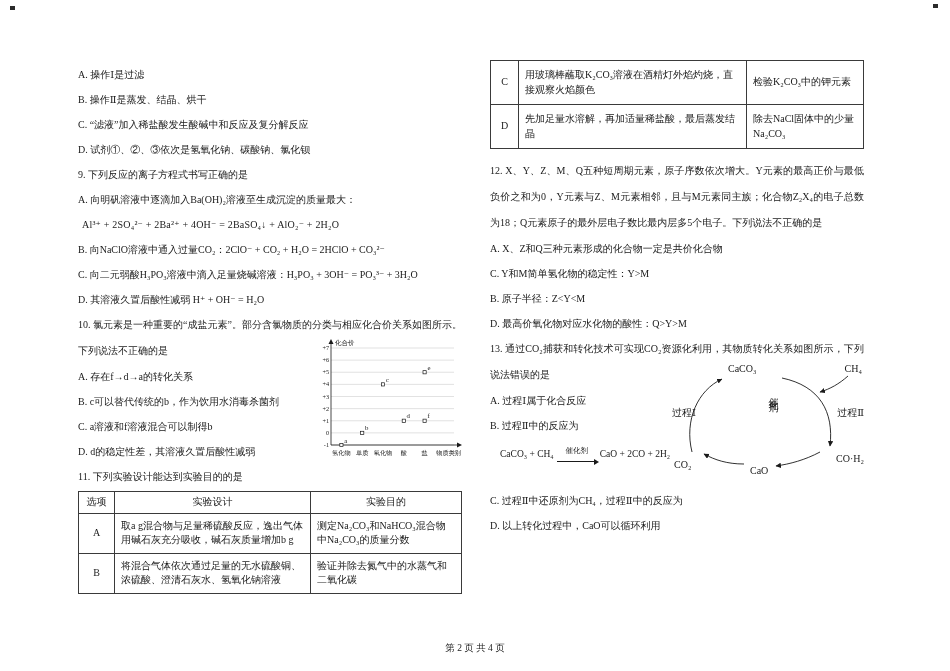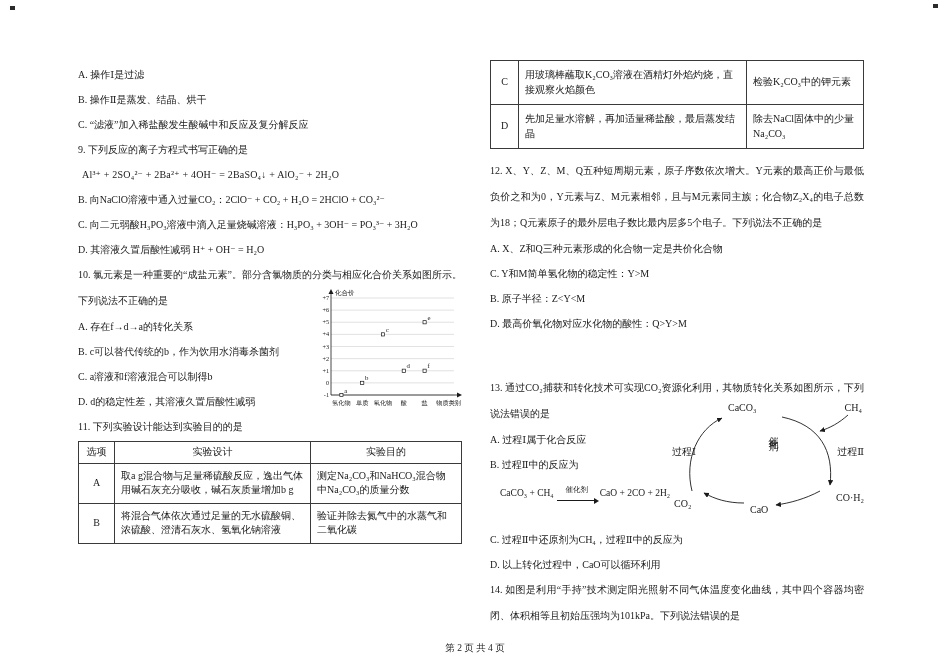--- a/index.html
+++ b/index.html
@@ -16,21 +16,21 @@
   .q10 .narrow{max-width:236px;white-space:nowrap;}
   .valence-fig{position:absolute;right:0;top:25px;width:148px;height:125px;margin:0;}
   .valence-fig svg{width:100%;height:100%;display:block;}
   svg text{font-family:inherit;fill:#1a1a1a;}
   .xtable{border-collapse:collapse;width:100%;table-layout:fixed;margin-top:2px;}
   .xtable th,.xtable td{border:1px solid #3a3a3a;font-size:10px;line-height:14.5px;padding:5px 6px;vertical-align:middle;text-align:left;}
   .xtable th{font-weight:normal;text-align:center;padding:3px 0;}
   .xtable td.opt{text-align:center;}
   .rtable{margin-bottom:9px;}
   .rtable td{padding:7px 6px;}
-  .q13{position:relative;min-height:142px;margin-top:39px;}
+  .q13{position:relative;min-height:142px;}
   .eq-line{display:flex;align-items:center;line-height:32px;font-size:9.5px;white-space:nowrap;padding-left:10px;}
   .rxn-arrow{display:inline-flex;flex-direction:column;align-items:center;margin:0 3px;}
   .rxn-cat{font-size:7.5px;line-height:9px;}
   .rxn-line{width:40px;height:6px;border-bottom:1px solid #1a1a1a;position:relative;display:block;}
   .rxn-line:after{content:"";position:absolute;right:-2px;bottom:-3.5px;border-top:3px solid transparent;border-bottom:3px solid transparent;border-left:5px solid #1a1a1a;}
   .cycle{position:absolute;right:0;top:28px;width:192px;height:112px;}
   .cycle svg{position:absolute;left:0;top:0;width:100%;height:100%;}
   .clbl{position:absolute;font-size:10px;line-height:10px;white-space:nowrap;}
   .lbl-caco3{left:56px;top:0;}
   .lbl-ch4{right:2px;top:0;}
@@ -46,22 +46,24 @@
 </head>
 <body>
 
 <div class="corner-mark" style="left:10px;top:6px;width:5px;height:4px;"></div>
 <div class="corner-mark" style="left:933px;top:4px;width:5px;height:4px;"></div>
 
 <div class="col col-left">
   <div class="line">A. 操作Ⅰ是过滤</div>
   <div class="line">B. 操作Ⅱ是蒸发、结晶、烘干</div>
   <div class="line">C. “滤液”加入稀盐酸发生酸碱中和反应及复分解反应</div>
+  <div class="line">D. 试剂①、②、③依次是氢氧化钠、碳酸钠、氯化钡</div>
 
   <div class="line">9. 下列反应的离子方程式书写正确的是</div>
+  <div class="line">A. 向明矾溶液中逐滴加入Ba(OH)₂溶液至生成沉淀的质量最大：</div>
   <div class="line eq">Al³⁺ + 2SO₄²⁻ + 2Ba²⁺ + 4OH⁻ = 2BaSO₄↓ + AlO₂⁻ + 2H₂O</div>
   <div class="line">B. 向NaClO溶液中通入过量CO₂：2ClO⁻ + CO₂ + H₂O = 2HClO + CO₃²⁻</div>
   <div class="line">C. 向二元弱酸H₃PO₃溶液中滴入足量烧碱溶液：H₃PO₃ + 3OH⁻ = PO₃³⁻ + 3H₂O</div>
   <div class="line">D. 其溶液久置后酸性减弱 H⁺ + OH⁻ = H₂O</div>
 
   <div class="q10">
     <div class="line wrap">10. 氯元素是一种重要的“成盐元素”。部分含氯物质的分类与相应化合价关系如图所示。下列说法不正确的是</div>
     <div class="line narrow">A. 存在f→d→a的转化关系</div>
     <div class="line narrow">B. c可以替代传统的b，作为饮用水消毒杀菌剂</div>
     <div class="line narrow">C. a溶液和f溶液混合可以制得b</div>
@@ -202,16 +204,15 @@
       <div class="clbl lbl-cat">催化剂</div>
       <div class="clbl lbl-co2">CO₂</div>
       <div class="clbl lbl-cao">CaO</div>
       <div class="clbl lbl-coh2">CO·H₂</div>
     </div>
   </div>
 
   <div class="line mt">C. 过程Ⅱ中还原剂为CH₄，过程Ⅱ中的反应为</div>
   <div class="line">D. 以上转化过程中，CaO可以循环利用</div>
 
-  <div class="line wrap">14. 如图是利用“手持”技术测定阳光照射不同气体温度变化曲线，其中四个容器均密闭、体积相等且初始压强均为101kPa。下列说法错误的是</div>
 </div>
 
 <div class="footer">第 2 页 共 4 页</div>
 
 </body></html>

